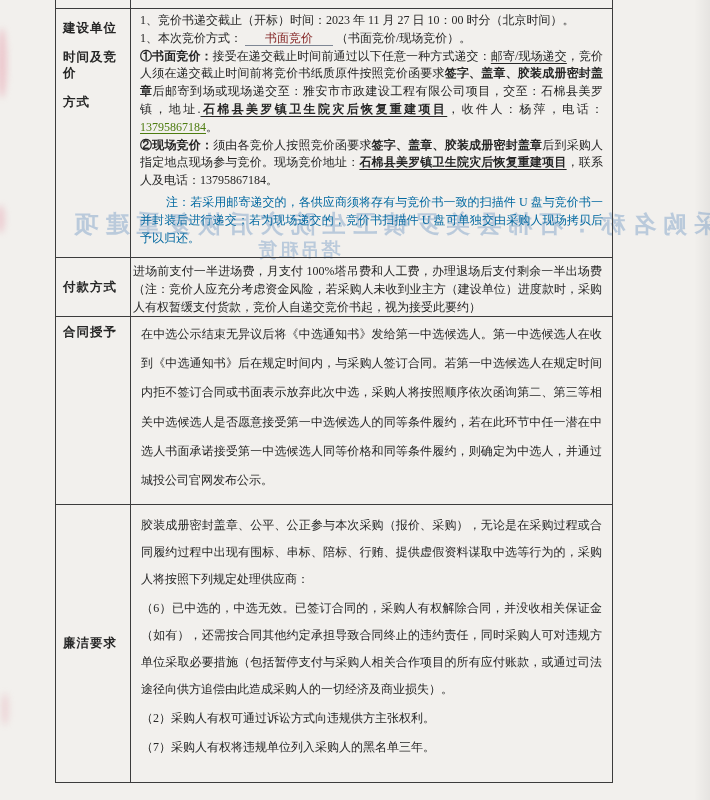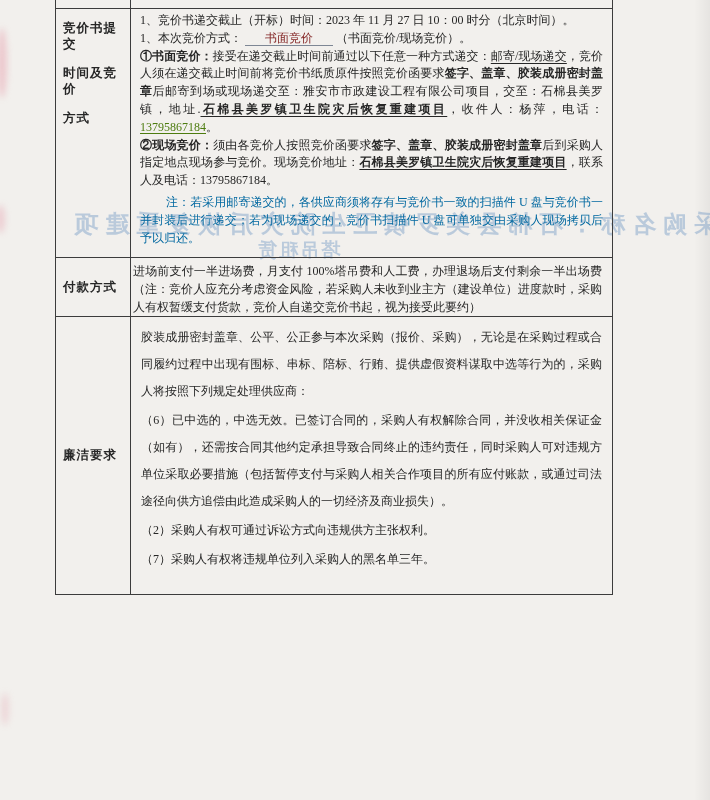--- a/index.html
+++ b/index.html
@@ -89,40 +89,46 @@
       </colgroup>
 
     <tbody>
         <tr class="r0">
       <td></td>
       <td></td>
     </tr>
 
     <tr class="r1">
       <td class="lbl top">
-        <div class="lbl-line">竞价书提交</div>
+        <div class="lbl-line">建设单位</div>
         <div class="lbl-line">时间及竞价</div>
         <div class="lbl-line">方式</div>
       </td>
       <td class="cnt">
         <p>1、竞价书递交截止（开标）时间：2023 年 11 月 27 日 10：00 时分（北京时间）。</p>
         <p><span>1、本次竞价方式：</span><span class="fill">书面竞价</span><span>（书面竞价/现场竞价）。</span></p>
         <p><span class="b">①书面竞价：</span><span>接受在递交截止时间前通过以下任意一种方式递交：</span><span class="u">邮寄/现场递交</span><span>，竞价人须在递交截止时间前将竞价书纸质原件按照竞价函要求</span><span class="b">签字、盖章、胶装成册密封盖章</span><span>后邮寄到场或现场递交至：雅安市市政建设工程有限公司项目，交至：石棉县美罗镇，地址.</span><span class="bu">石棉县美罗镇卫生院灾后恢复重建项目</span><span>，收件人：杨萍，电话：</span><span class="phone">13795867184</span><span>。</span></p>
         <p><span class="b">②现场竞价：</span><span>须由各竞价人按照竞价函要求</span><span class="b">签字、盖章、胶装成册密封盖章</span><span>后到采购人指定地点现场参与竞价。现场竞价地址：</span><span class="bu">石棉县美罗镇卫生院灾后恢复重建项目</span><span>，联系人及电话：13795867184。</span></p>
         <p class="note">注：若采用邮寄递交的，各供应商须将存有与竞价书一致的扫描件 U 盘与竞价书一并封装后进行递交；若为现场递交的，竞价书扫描件 U 盘可单独交由采购人现场拷贝后予以归还。</p>
       </td>
     </tr>
 
     <tr class="r2">
       <td class="lbl">付款方式</td>
       <td class="cnt">
         <p>进场前支付一半进场费，月支付 100%塔吊费和人工费，办理退场后支付剩余一半出场费（注：竞价人应充分考虑资金风险，若采购人未收到业主方（建设单位）进度款时，采购人有权暂缓支付货款，竞价人自递交竞价书起，视为接受此要约）</p>
       </td>
     </tr>
 
+    <tr class="r3">
+      <td class="lbl top">合同授予</td>
+      <td class="cnt">
+        <p>在中选公示结束无异议后将《中选通知书》发给第一中选候选人。第一中选候选人在收到《中选通知书》后在规定时间内，与采购人签订合同。若第一中选候选人在规定时间内拒不签订合同或书面表示放弃此次中选，采购人将按照顺序依次函询第二、第三等相关中选候选人是否愿意接受第一中选候选人的同等条件履约，若在此环节中任一潜在中选人书面承诺接受第一中选候选人同等价格和同等条件履约，则确定为中选人，并通过城投公司官网发布公示。</p>
+      </td>
+    </tr>
 
     <tr class="r4">
       <td class="lbl">廉洁要求</td>
       <td class="cnt">
         <p>胶装成册密封盖章、公平、公正参与本次采购（报价、采购），无论是在采购过程或合同履约过程中出现有围标、串标、陪标、行贿、提供虚假资料谋取中选等行为的，采购人将按照下列规定处理供应商：</p>
         <p>（6）已中选的，中选无效。已签订合同的，采购人有权解除合同，并没收相关保证金（如有），还需按合同其他约定承担导致合同终止的违约责任，同时采购人可对违规方单位采取必要措施（包括暂停支付与采购人相关合作项目的所有应付账款，或通过司法途径向供方追偿由此造成采购人的一切经济及商业损失）。</p>
         <p>（2）采购人有权可通过诉讼方式向违规供方主张权利。</p>
         <p>（7）采购人有权将违规单位列入采购人的黑名单三年。</p>
       </td>
     </tr>

